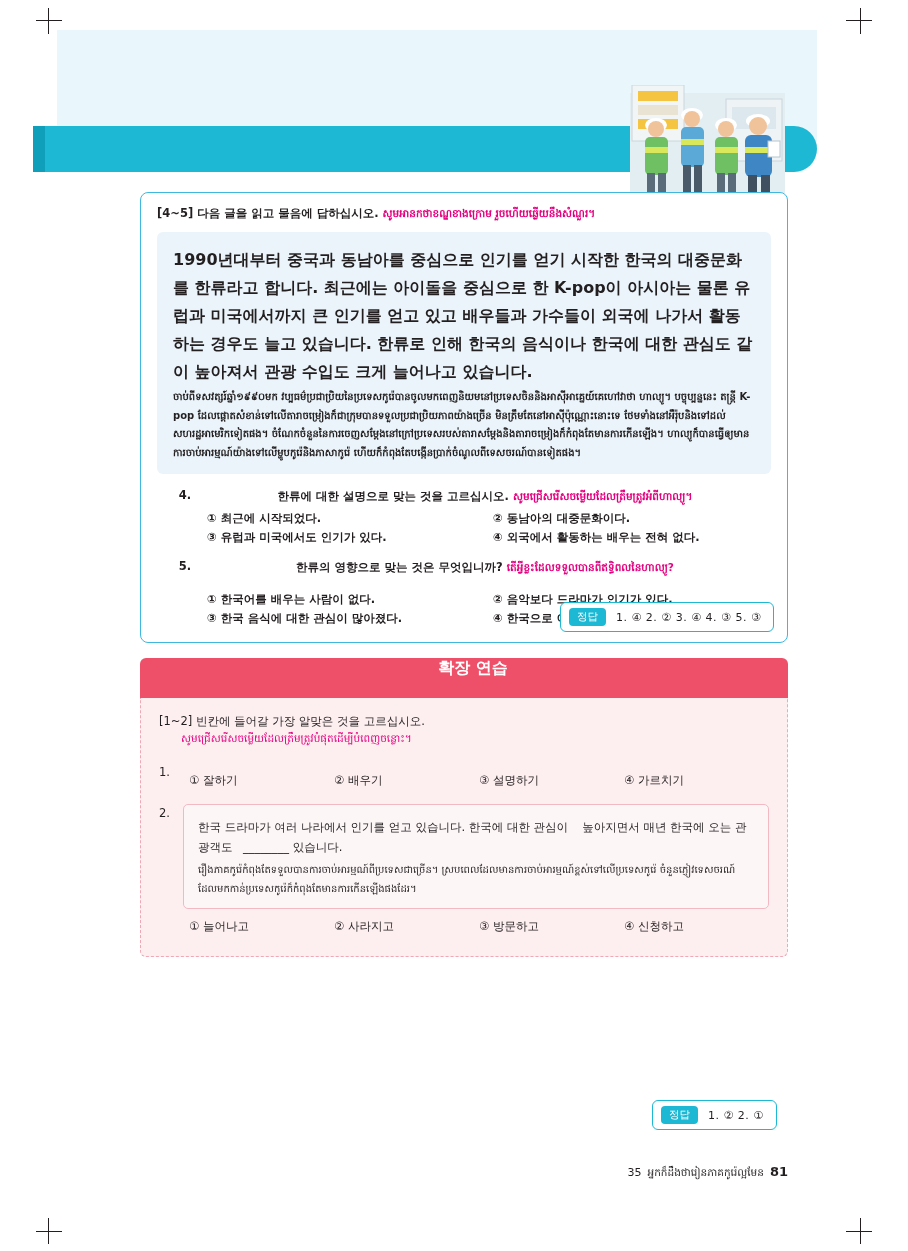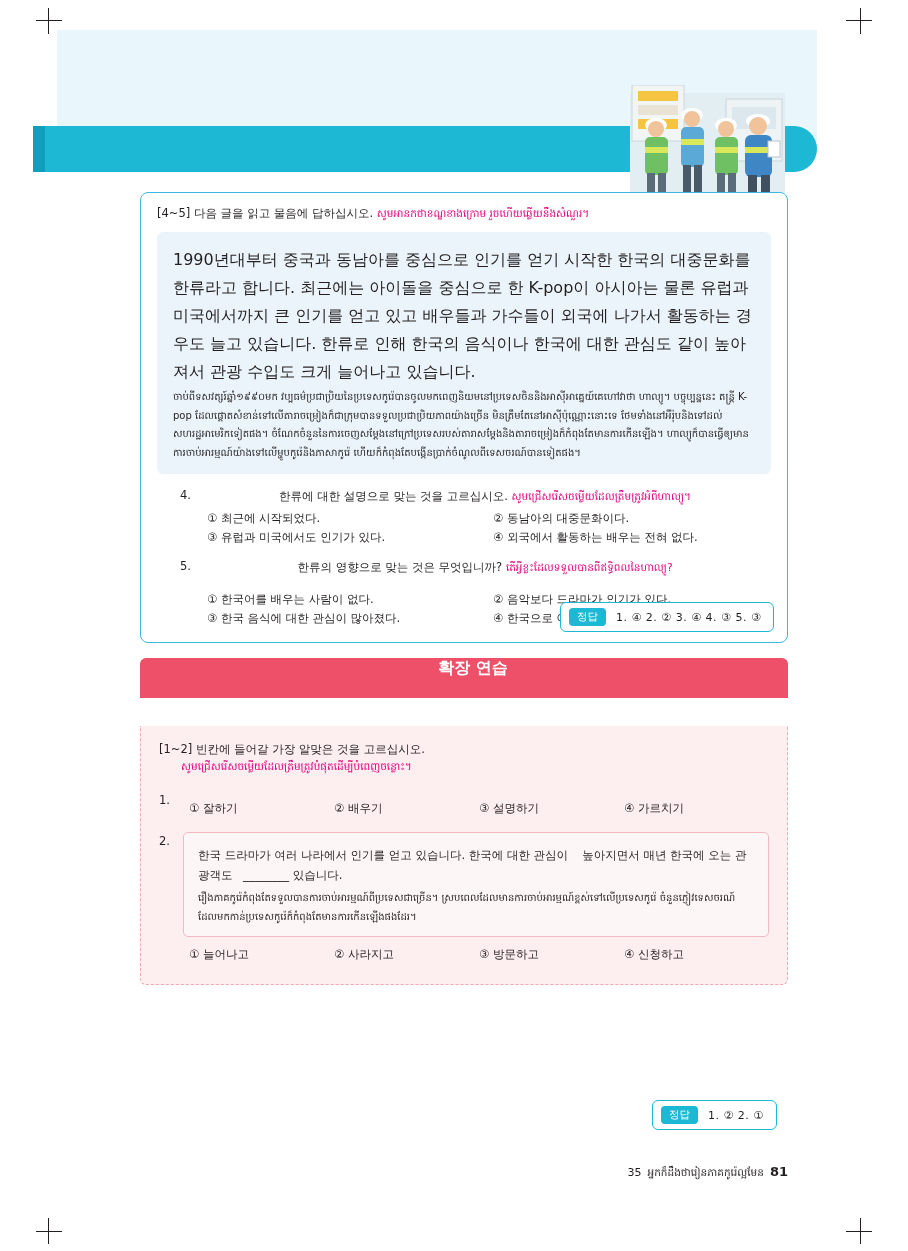--- a/index.html
+++ b/index.html
@@ -63,20 +63,21 @@
   
   .card-top {
     position: absolute;
     left: 140px; top: 192px;
     width: 648px;
     border: 1px solid #3fb8e0;
     border-radius: 8px;
     background: #ffffff;
     box-sizing: border-box;
     padding: 12px 16px 16px 16px;
+    font-weight: bold;
   }
   .prompt-line {
     font-size: 11.5px;
     line-height: 1.5;
     color: #231f20;
   }
   .prompt-line .kh { color: #e4007f; font-size: 10.5px; }
 
   .passage {
     margin-top: 10px;
@@ -179,21 +180,20 @@
   .section-body {
     position: absolute;
     left: 140px; top: 698px;
     width: 648px;
     box-sizing: border-box;
     background: #fdeef0;
     border: 1px dashed #f0a8b4;
     border-top: none;
     border-radius: 0 0 6px 6px;
     padding: 16px 18px 22px 18px;
-    margin-top: 28px;
   }
   .section-body .instr-ko { font-size: 11.5px; }
   .section-body .instr-kh {
     font-size: 10.5px;
     color: #e4007f;
     margin-top: 3px;
     padding-left: 22px;
   }
 
   .item {

